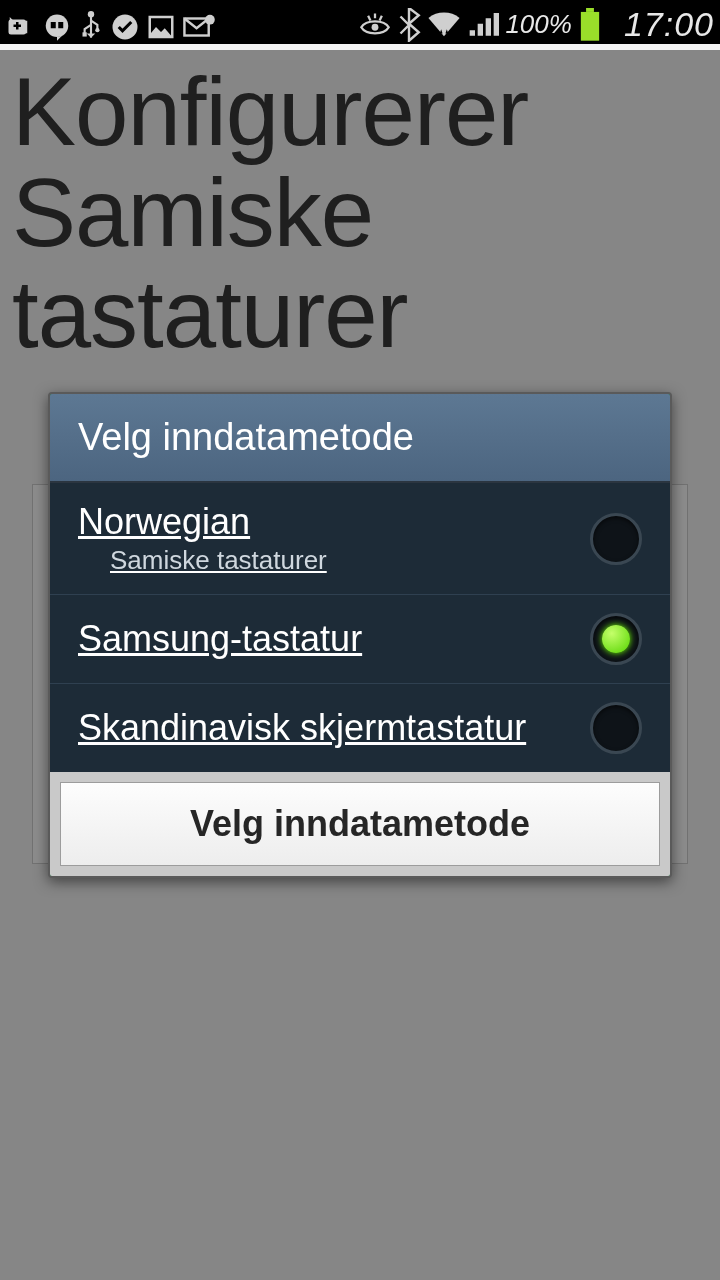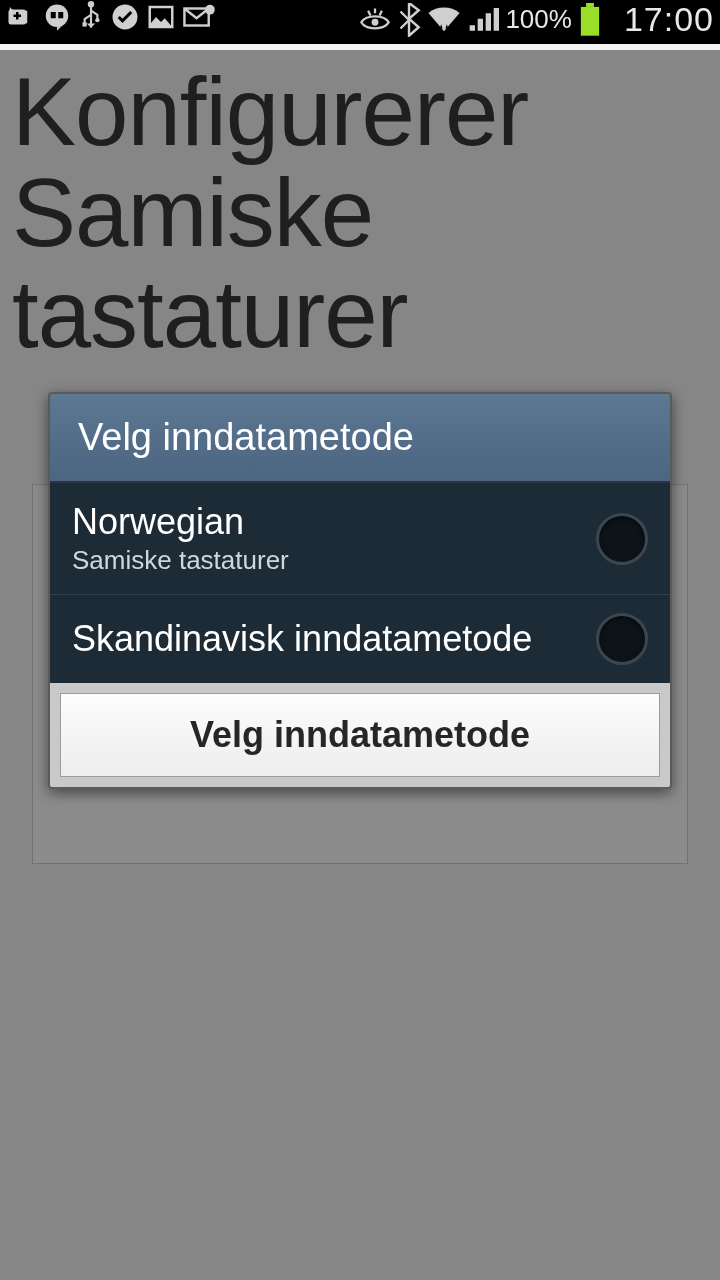--- a/index.html
+++ b/index.html
@@ -5,23 +5,24 @@
   * { box-sizing: border-box; margin: 0; padding: 0; }
   html, body { width: 720px; height: 1280px; overflow: hidden; font-family: Arial, Helvetica, sans-serif; }
   body { background: #f4f4f4; position: relative; }
 
   
   .status-bar {
     height: 44px;
     background: #000;
     color: #d0d0d0;
     display: flex;
-    align-items: flex-start;
+    align-items: flex-end;
     padding: 0 6px;
     font-size: 24px;
+    font-style: italic;
   }
   .status-left { display: flex; align-items: center; gap: 6px; flex: 1; }
   .status-right { display: flex; align-items: center; gap: 6px; }
   .status-icon { fill: #d0d0d0; }
   .battery-pct { font-size: 26px; color: #e8e8e8; }
   .clock { font-size: 34px; color: #e8e8e8; margin-left: 16px; letter-spacing: 1px; }
   .battery-body { display:inline-flex; align-items:center; }
 
   
   .page {
@@ -67,28 +68,29 @@
     font-weight: 400;
     padding: 22px 28px;
     border-bottom: 2px solid #2b3540;
   }
   .dialog-body {
     background: #1d2b37;
   }
   .option {
     display: flex;
     align-items: center;
-    padding: 18px 22px;
+    padding: 18px 28px;
     border-bottom: 1px solid #2f4050;
     color: #fff;
+    text-decoration: underline;
   }
   .option:last-child { border-bottom: none; }
   .option-text { flex: 1; }
   .option-title { font-size: 36px; font-weight: 400; }
-  .option-sub { font-size: 26px; color: #cfd7de; margin-top: 2px; }
+  .option-sub { font-size: 26px; color: #cfd7de; margin-top: 2px; margin-left: 32px; }
   .radio {
     width: 52px; height: 52px;
     border-radius: 50%;
     background: #0e1318;
     border: 3px solid #3a4752;
     display: flex; align-items: center; justify-content: center;
     box-shadow: inset 0 2px 4px rgba(0,0,0,0.6);
   }
   .radio.checked::after {
     content: "";
@@ -193,24 +195,30 @@
   <div class="dialog-body">
 
     <div class="option">
       <div class="option-text">
         <div class="option-title">Norwegian</div>
         <div class="option-sub">Samiske tastaturer</div>
       </div>
       <div class="radio"></div>
     </div>
 
-
     <div class="option">
       <div class="option-text">
-        <div class="option-title">Skandinavisk inndatametode</div>
+        <div class="option-title">Samsung-tastatur</div>
+      </div>
+      <div class="radio checked"></div>
+    </div>
+
+    <div class="option">
+      <div class="option-text">
+        <div class="option-title">Skandinavisk skjermtastatur</div>
       </div>
       <div class="radio"></div>
     </div>
 
   </div>
   <div class="dialog-footer">
     <div class="footer-button">Velg inndatametode</div>
   </div>
 </div>
 

